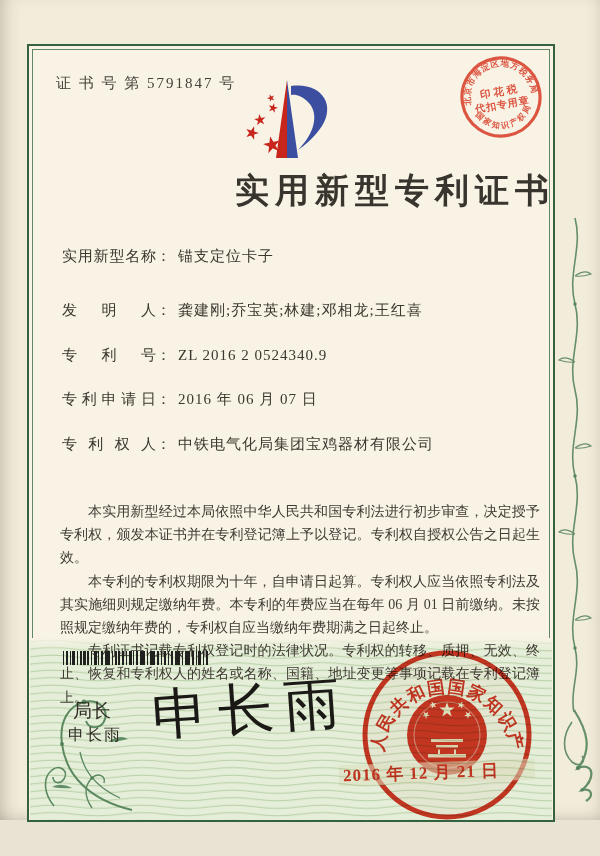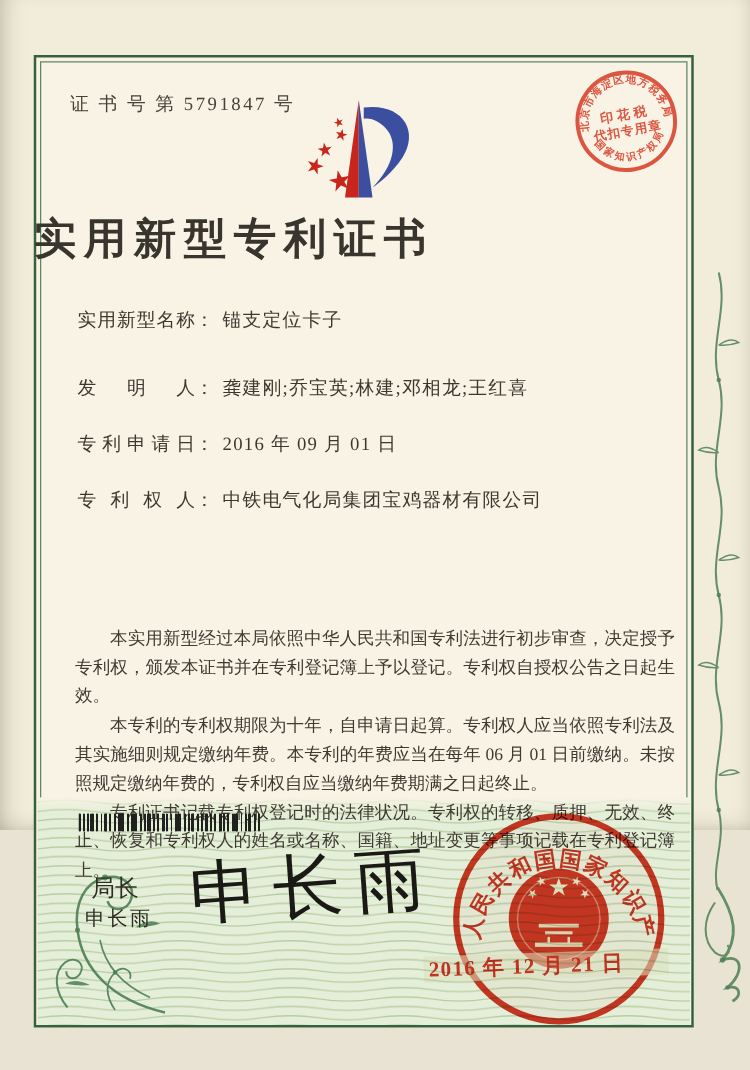--- a/index.html
+++ b/index.html
@@ -1,38 +1,38 @@
 <!DOCTYPE html>
 <html><head>
 <meta charset="utf-8">
 <style>
   html,body{margin:0;padding:0;}
   body{width:600px;height:856px;overflow:hidden;background:#e8e3d2;}
   .page{
-    position:relative;width:600px;height:664px;
+    position:relative;width:600px;height:820px;
     background:#f2ecdb;
     font-family:"Liberation Serif","DejaVu Serif",serif;
     box-shadow:inset 14px 0 20px -14px rgba(60,50,30,.35),
                inset -8px -10px 18px -12px rgba(60,50,30,.28);
   }
   .frame{
     position:absolute;left:27px;top:44px;width:528px;height:778px;
     border:2px solid #36613f;background:#f8f3e5;box-sizing:border-box;
   }
   .frame-inner{
     position:absolute;inset:3px;border:1px solid rgba(66,116,76,.85);
     pointer-events:none;
   }
   .cert-no{
     position:absolute;left:56px;top:74px;font-size:15px;letter-spacing:2px;
     color:#45423a;z-index:2;
   }
   .logo{position:absolute;left:218px;top:70px;z-index:2;}
   .title{
-    position:absolute;left:27px;top:168px;width:528px;text-align:left;
+    position:absolute;left:27px;top:168px;width:528px;text-align:right;
     font-size:34px;font-weight:600;letter-spacing:6px;color:#38342e;z-index:2;
   }
   .fields{position:absolute;left:62px;top:247px;z-index:2;font-size:15px;color:#3c382f;}
   .field-row{height:21px;margin-bottom:23px;white-space:nowrap;}
   .field-row.first{margin-bottom:33px;}
   .field-row.r2{margin-bottom:24px;}
   .field-row.r4{margin-bottom:24px;}
   .field-label{
     display:inline-block;width:94px;text-align:justify;text-align-last:justify;
     vertical-align:top;
@@ -147,22 +147,25 @@
 
   <div class="title">实用新型专利证书</div>
 
   <div class="fields">
     <div class="field-row first">
       <span class="field-label">实用新型名称</span><span class="field-colon">：</span><span class="field-value">锚支定位卡子</span>
     </div>
     <div class="field-row r2">
       <span class="field-label">发明人</span><span class="field-colon">：</span><span class="field-value">龚建刚;乔宝英;林建;邓相龙;王红喜</span>
     </div>
+    <div class="field-row">
+      <span class="field-label">专利号</span><span class="field-colon">：</span><span class="field-value">ZL 2016 2 0524340.9</span>
+    </div>
     <div class="field-row r4">
-      <span class="field-label">专利申请日</span><span class="field-colon">：</span><span class="field-value">2016 年 09 月 01 日</span>
+      <span class="field-label">专利申请日</span><span class="field-colon">：</span><span class="field-value">2016 年 06 月 07 日</span>
     </div>
     <div class="field-row">
       <span class="field-label">专利权人</span><span class="field-colon">：</span><span class="field-value">中铁电气化局集团宝鸡器材有限公司</span>
     </div>
   </div>
 
   <div class="body-text">
     <p>本实用新型经过本局依照中华人民共和国专利法进行初步审查，决定授予专利权，颁发本证书并在专利登记簿上予以登记。专利权自授权公告之日起生效。</p>
     <p>本专利的专利权期限为十年，自申请日起算。专利权人应当依照专利法及其实施细则规定缴纳年费。本专利的年费应当在每年 06 月 01 日前缴纳。未按照规定缴纳年费的，专利权自应当缴纳年费期满之日起终止。</p>
     <p>专利证书记载专利权登记时的法律状况。专利权的转移、质押、无效、终止、恢复和专利权人的姓名或名称、国籍、地址变更等事项记载在专利登记簿上。</p>

